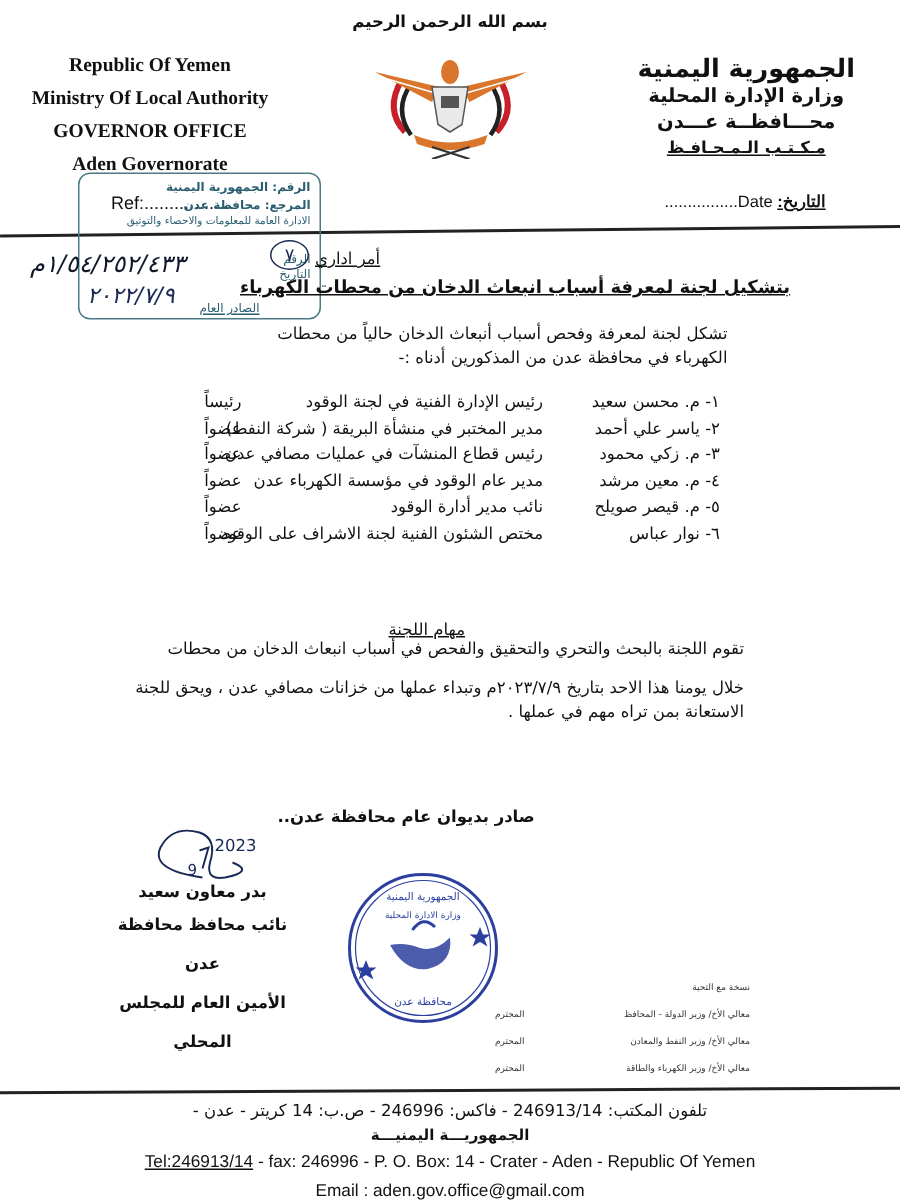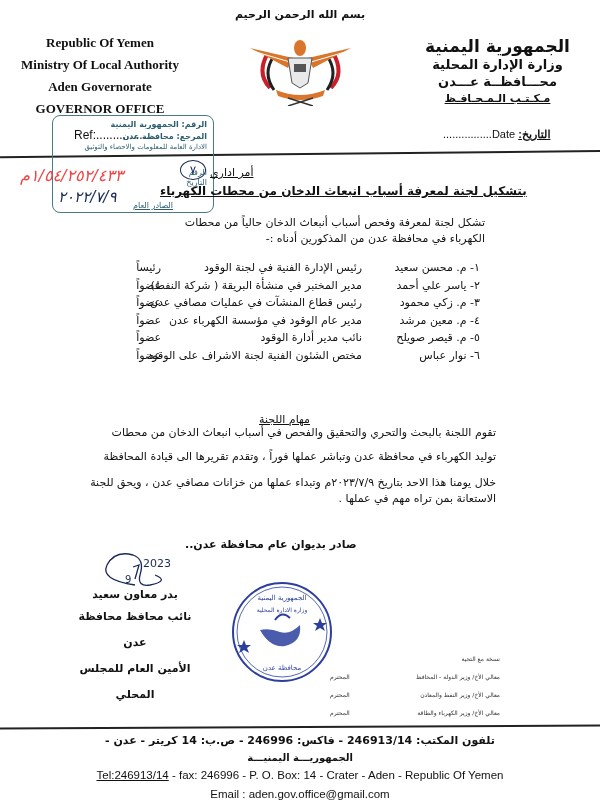--- a/index.html
+++ b/index.html
@@ -18,21 +18,21 @@
   #ar-header .l4 { font-size: 11px; line-height: 16px; letter-spacing: 3px; text-decoration: underline; }
 
   #ref-line { top: 128px; left: 30px; font-size: 12px; font-family: "Liberation Sans", sans-serif; margin-left: 44px; }
   #date-line { top: 128px; left: 443px; font-size: 11px; font-family: "Liberation Sans", sans-serif; direction: rtl; white-space: nowrap; }
   #date-line b { font-size: 11px; text-decoration: underline; }
   #header-rule { top: 150px; left: 0; width: 600px; height: 0; border-top: 2px solid #222; transform: rotate(-0.6deg); transform-origin: right; }
 
   
   #inbox-stamp { top: 115px; left: 52px; width: 160px; height: 96px; border: 1.5px solid #4a7a86; border-radius: 8px; color: #2a5e70; font-size: 8px; }
   #inbox-stamp .row { position: absolute; right: 6px; direction: rtl; white-space: nowrap; }
-  #hand-number { top: 166px; left: 20px; font-size: 16px; color: #ef4444; font-style: italic; direction: ltr; letter-spacing: 1px; }
+  #hand-number { top: 166px; left: 20px; font-size: 16px; color: #0f172a; font-style: italic; direction: ltr; letter-spacing: 1px; }
   #hand-date { top: 188px; left: 58px; font-size: 15px; color: #1a2a55; font-style: italic; letter-spacing: 1px; text-align: right; }
 
   #order-title { top: 166px; left: 210px; font-size: 11px; text-decoration: underline; direction: rtl; }
   #order-number { top: 160px; left: 180px; width: 24px; height: 18px; border: 1.5px solid #1a2a55; border-radius: 50%; text-align: center; font-size: 12px; color: #1a2a55; line-height: 18px; }
   #order-subject { top: 184px; left: 160px; font-size: 12px; font-weight: bold; text-decoration: underline; direction: rtl; white-space: nowrap; }
 
   #intro { top: 215px; left: 155px; width: 330px; font-size: 11px; line-height: 16px; direction: rtl; text-align: right; }
 
   #members { top: 261px; left: 100px; width: 380px; font-size: 11px; }
   .member { position: relative; height: 17.5px; direction: rtl; }
@@ -53,21 +53,21 @@
   #seal { top: 580px; left: 230px; width: 105px; height: 105px; }
 
   #cc { top: 655px; left: 330px; width: 170px; font-size: 6px; color: #333; direction: rtl; text-align: right; }
   #cc .item { position: relative; height: 18px; }
   #cc .item span.t { position: absolute; right: 0; }
   #cc .item span.h { position: absolute; left: 0; }
   #cc .head { height: 18px; }
 
   #footer-rule { top: 726px; left: 0; width: 600px; border-top: 2px solid #222; transform: rotate(-0.3deg); }
   #footer { top: 732px; left: 0; width: 600px; text-align: center; }
-  #footer .ar1 { font-size: 11px; font-weight: bold; direction: rtl; line-height: 17px; }
+  #footer .ar1 { font-size: 11px; font-weight: normal; direction: rtl; line-height: 17px; }
   #footer .ar2 { font-size: 10px; font-weight: bold; direction: rtl; line-height: 17px; letter-spacing: 2px; }
   #footer .en { font-family: "Liberation Sans", sans-serif; font-size: 11.5px; line-height: 19px; }
   #footer .en .tel { text-decoration: underline; }
 </style>
 </head>
 <body>
 
 <div id="basmala" class="abs">بسم الله الرحمن الرحيم</div>
 
 <svg id="emblem" class="abs" viewBox="0 0 105 78">
@@ -82,22 +82,22 @@
   <ellipse cx="52" cy="20" rx="6" ry="8" fill="#d9762b"></ellipse>
   <path d="M40 30 L64 30 L60 55 L52 60 L44 55 Z" fill="#e9e9e9" stroke="#555" stroke-width="1"></path>
   <rect x="46" y="36" width="12" height="8" fill="#555"></rect>
   <path d="M28 62 Q52 72 77 62 L75 68 Q52 76 30 68 Z" fill="#d9762b"></path>
   <path d="M40 70 L65 78 M65 70 L40 78" stroke="#333" stroke-width="1.5"></path>
 </svg>
 
 <div id="eng-header" class="abs">
   <div>Republic Of Yemen</div>
   <div>Ministry Of Local Authority</div>
+  <div>GOVERNOR OFFICE</div>
   <div>Aden Governorate</div>
-  <div>GOVERNOR OFFICE</div>
 </div>
 
 <div id="ar-header" class="abs rtl">
   <div class="l1">الجمهورية اليمنية</div>
   <div class="l2">وزارة الإدارة المحلية</div>
   <div class="l3">محـــافظــة عـــدن</div>
   <div class="l4">مـكـتـب الـمـحـافـظ</div>
 </div>
 
 <div id="ref-line" class="abs">Ref:..................</div>
@@ -153,21 +153,20 @@
   <div class="member">
     <span class="num">٦- نوار عباس</span>
     <span class="role">مختص الشئون الفنية لجنة الاشراف على الوقود</span>
     <span class="status">عضواً</span>
   </div>
 </div>
 
 <div id="tasks-title" class="abs rtl">مهام اللجنة</div>
 <div id="tasks" class="abs">
   <p>تقوم اللجنة بالبحث والتحري والتحقيق والفحص في أسباب انبعاث الدخان من محطات</p>
-  <p>توليد الكهرباء في محافظة عدن وتباشر عملها فوراً ، وتقدم تقريرها الى قيادة المحافظة</p>
   <p class="tight" style="margin-top:6px;">خلال يومنا هذا الاحد بتاريخ ٢٠٢٣/٧/٩م وتبداء عملها من خزانات مصافي عدن ، ويحق للجنة</p>
   <p class="tight">الاستعانة بمن تراه مهم في عملها .</p>
 </div>
 
 <div id="issued" class="abs">صادر بديوان عام محافظة عدن..</div>
 
 <svg id="signature" class="abs" viewBox="0 0 85 50">
   <path d="M40 40 Q5 35 12 20 Q20 5 38 10 Q50 14 45 30 Q42 42 55 40 Q75 36 60 30" stroke="#1a2a55" stroke-width="1.3" fill="none"></path>
   <path d="M38 22 L44 20 L40 34" stroke="#1a2a55" stroke-width="1.3" fill="none"></path>
   <text x="48" y="22" font-size="11" fill="#1a2a55" font-family="DejaVu Sans, sans-serif">2023</text>

